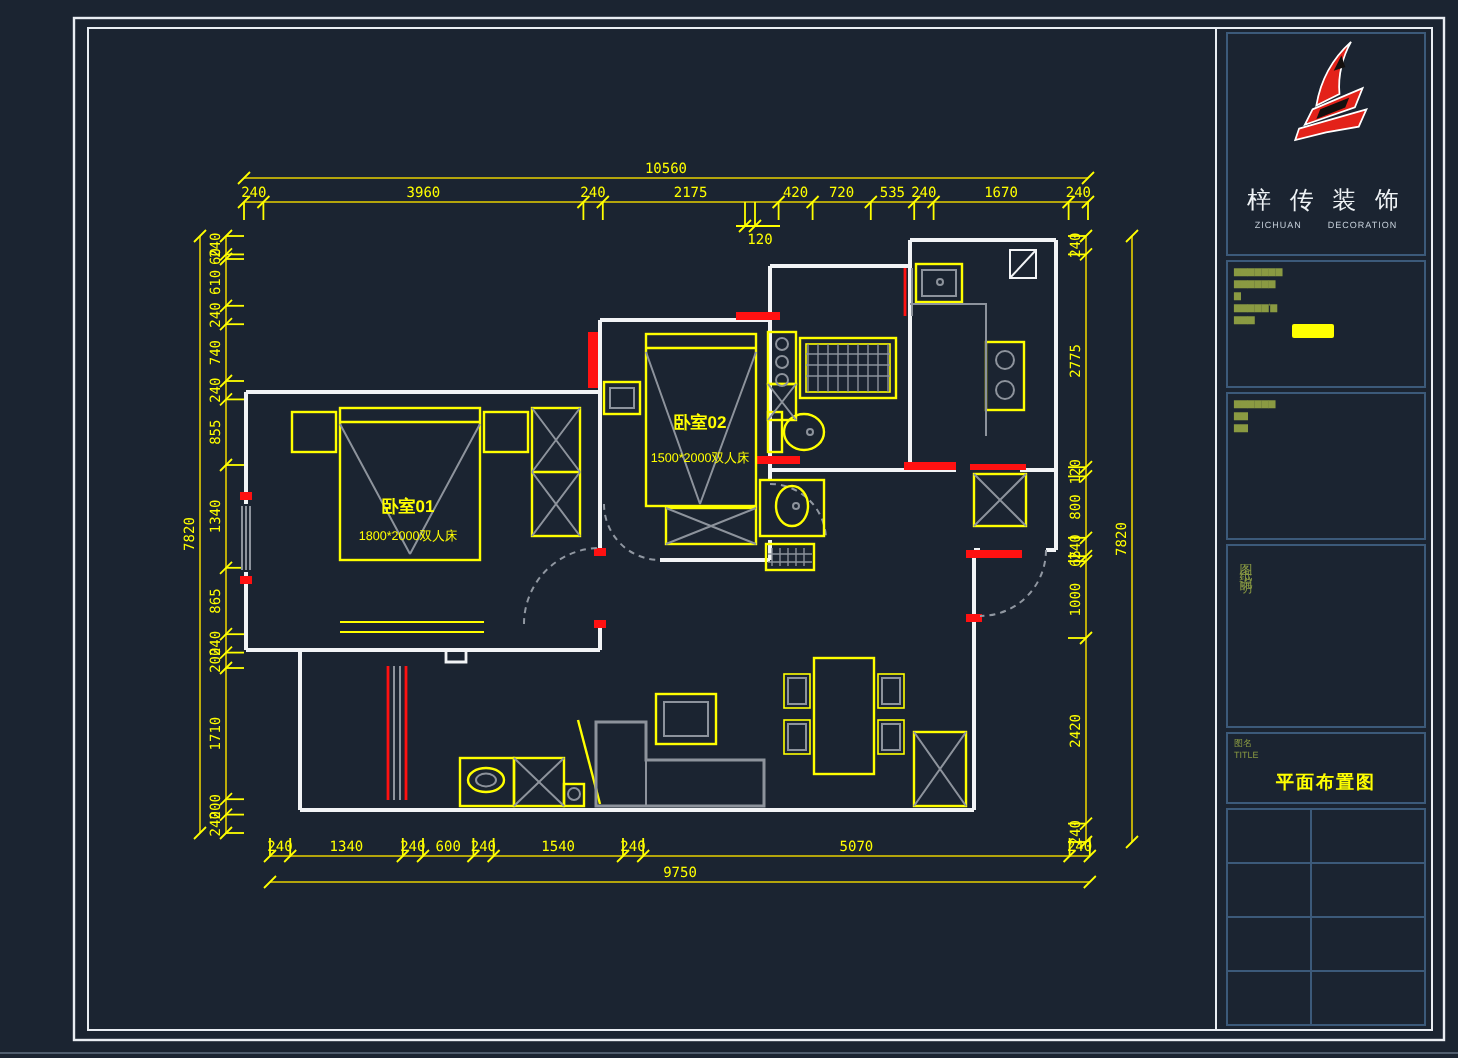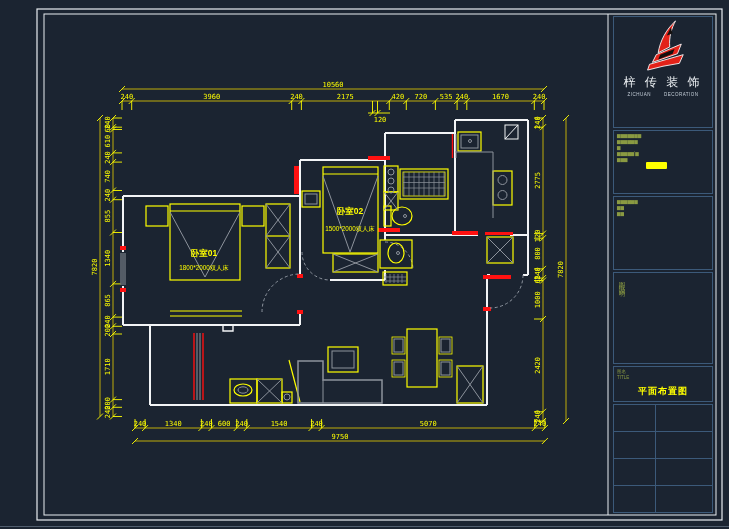--- a/index.html
+++ b/index.html
@@ -16,21 +16,21 @@
   #g-furn{stroke:#ffff00;stroke-width:1.2;fill:none;}
   #g-gray{stroke:#8d939c;stroke-width:1;fill:none;}
   #g-hatch{stroke:#8d939c;stroke-width:0.7;}
   #g-arcs{stroke:#9097a1;stroke-width:1;fill:none;stroke-dasharray:3 2.5;}
 
   
   .titleblock{position:absolute;left:610px;top:14px;width:106px;height:501px;
     display:flex;flex-direction:column;gap:2px;padding:2px 3px;box-sizing:border-box;}
   .tb-box{border:1px solid #3c5a7a;box-sizing:border-box;position:relative;}
   .logo-box{height:112px;display:flex;flex-direction:column;align-items:center;justify-content:flex-start;padding-top:3px;}
-  .brand-cn{color:#eef2f5;font-size:12px;letter-spacing:3px;margin-top:2px;white-space:nowrap;}
+  .brand-cn{color:#eef2f5;font-size:12px;letter-spacing:3px;margin-top:20px;white-space:nowrap;}
   .brand-en{display:flex;gap:13px;justify-content:center;font-size:4.5px;color:#c4ced8;margin-top:1px;letter-spacing:.5px;}
   .info1{height:64px;}
   .info2{height:74px;}
   .notes{height:92px;}
   .field{height:36px;padding-left:30px;}
   .green-lines{position:absolute;left:3px;top:2px;color:#8a9a42;font-size:4.5px;line-height:6px;}
   .green-lines div{white-space:nowrap;}
   .stamp{position:absolute;left:32px;top:31px;width:21px;height:7px;background:#ffff00;border-radius:1px;}
   .vtext{position:absolute;left:3px;top:3px;writing-mode:vertical-rl;color:#8a9a42;font-size:6.5px;letter-spacing:3px;}
   .fld-label{position:absolute;left:3px;top:2px;color:#8a9a42;font-size:4.5px;line-height:5.5px;display:flex;flex-direction:column;}

